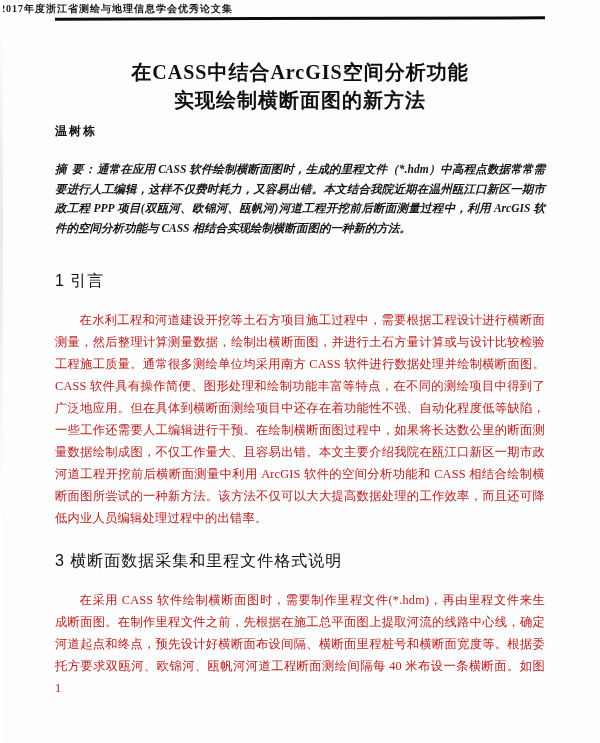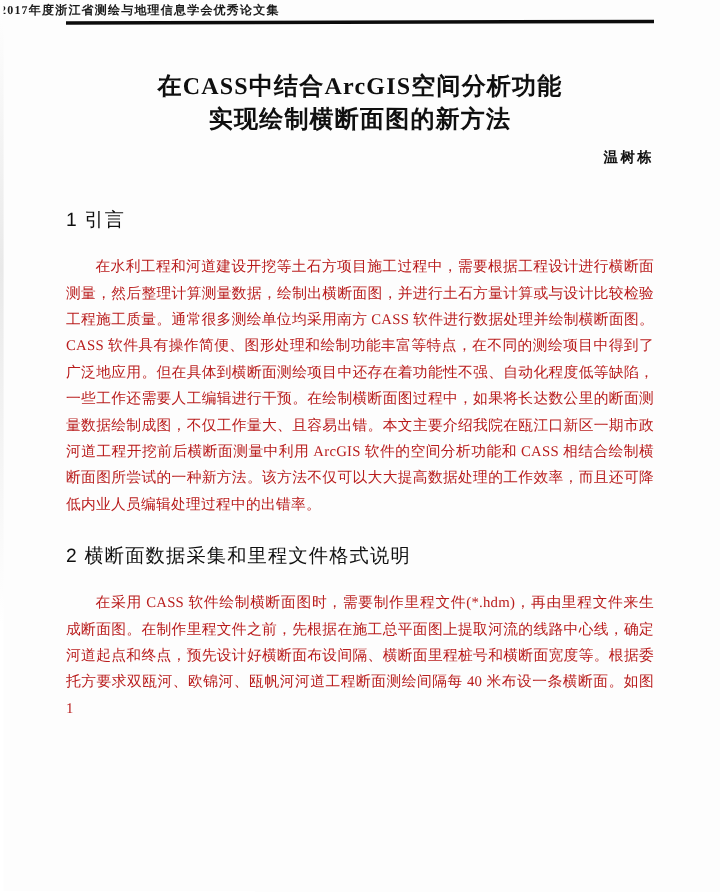--- a/index.html
+++ b/index.html
@@ -49,21 +49,21 @@
     text-align: center;
     font-size: 20px;
     font-weight: 700;
     line-height: 28px;
     letter-spacing: 1px;
     color: #0f0f0f;
     font-family: Liberation Serif, serif;
   }
   .author {
     margin-top: 9px;
-    text-align: right;
+    text-align: left;
     font-size: 12px;
     font-weight: 600;
     letter-spacing: 2px;
   }
   .affiliation {
     margin-top: 8px;
     text-align: center;
     font-size: 11px;
     font-style: italic;
     letter-spacing: 1px;
@@ -124,24 +124,27 @@
   <div class="content">
 
     <div class="paper-title">
       <div>在CASS中结合ArcGIS空间分析功能</div>
       <div>实现绘制横断面图的新方法</div>
     </div>
 
     <div class="author">温树栋</div>
 
 
+    <div class="abstract">
+      <span class="label">摘  要：</span><span>通常在应用 CASS 软件绘制横断面图时，生成的里程文件（*.hdm）中高程点数据常常需要进行人工编辑，这样不仅费时耗力，又容易出错。本文结合我院近期在温州瓯江口新区一期市政工程 PPP 项目(双瓯河、欧锦河、瓯帆河)河道工程开挖前后断面测量过程中，利用 ArcGIS 软件的空间分析功能与 CASS 相结合实现绘制横断面图的一种新的方法。</span>
+    </div>
 
 
     <h2 class="section-heading">1 引言</h2>
 
     <p class="body-para">在水利工程和河道建设开挖等土石方项目施工过程中，需要根据工程设计进行横断面测量，然后整理计算测量数据，绘制出横断面图，并进行土石方量计算或与设计比较检验工程施工质量。通常很多测绘单位均采用南方 CASS 软件进行数据处理并绘制横断面图。CASS 软件具有操作简便、图形处理和绘制功能丰富等特点，在不同的测绘项目中得到了广泛地应用。但在具体到横断面测绘项目中还存在着功能性不强、自动化程度低等缺陷，一些工作还需要人工编辑进行干预。在绘制横断面图过程中，如果将长达数公里的断面测量数据绘制成图，不仅工作量大、且容易出错。本文主要介绍我院在瓯江口新区一期市政河道工程开挖前后横断面测量中利用 ArcGIS 软件的空间分析功能和 CASS 相结合绘制横断面图所尝试的一种新方法。该方法不仅可以大大提高数据处理的工作效率，而且还可降低内业人员编辑处理过程中的出错率。</p>
 
-    <h2 class="section-heading second">2 横断面数据采集和里程文件格式说明</h2>
+    <h2 class="section-heading second">3 横断面数据采集和里程文件格式说明</h2>
 
     <p class="body-para">在采用 CASS 软件绘制横断面图时，需要制作里程文件(*.hdm)，再由里程文件来生成断面图。在制作里程文件之前，先根据在施工总平面图上提取河流的线路中心线，确定河道起点和终点，预先设计好横断面布设间隔、横断面里程桩号和横断面宽度等。根据委托方要求双瓯河、欧锦河、瓯帆河河道工程断面测绘间隔每 40 米布设一条横断面。如图 1</p>
 
   </div>
 </div>
 
 </body></html>

